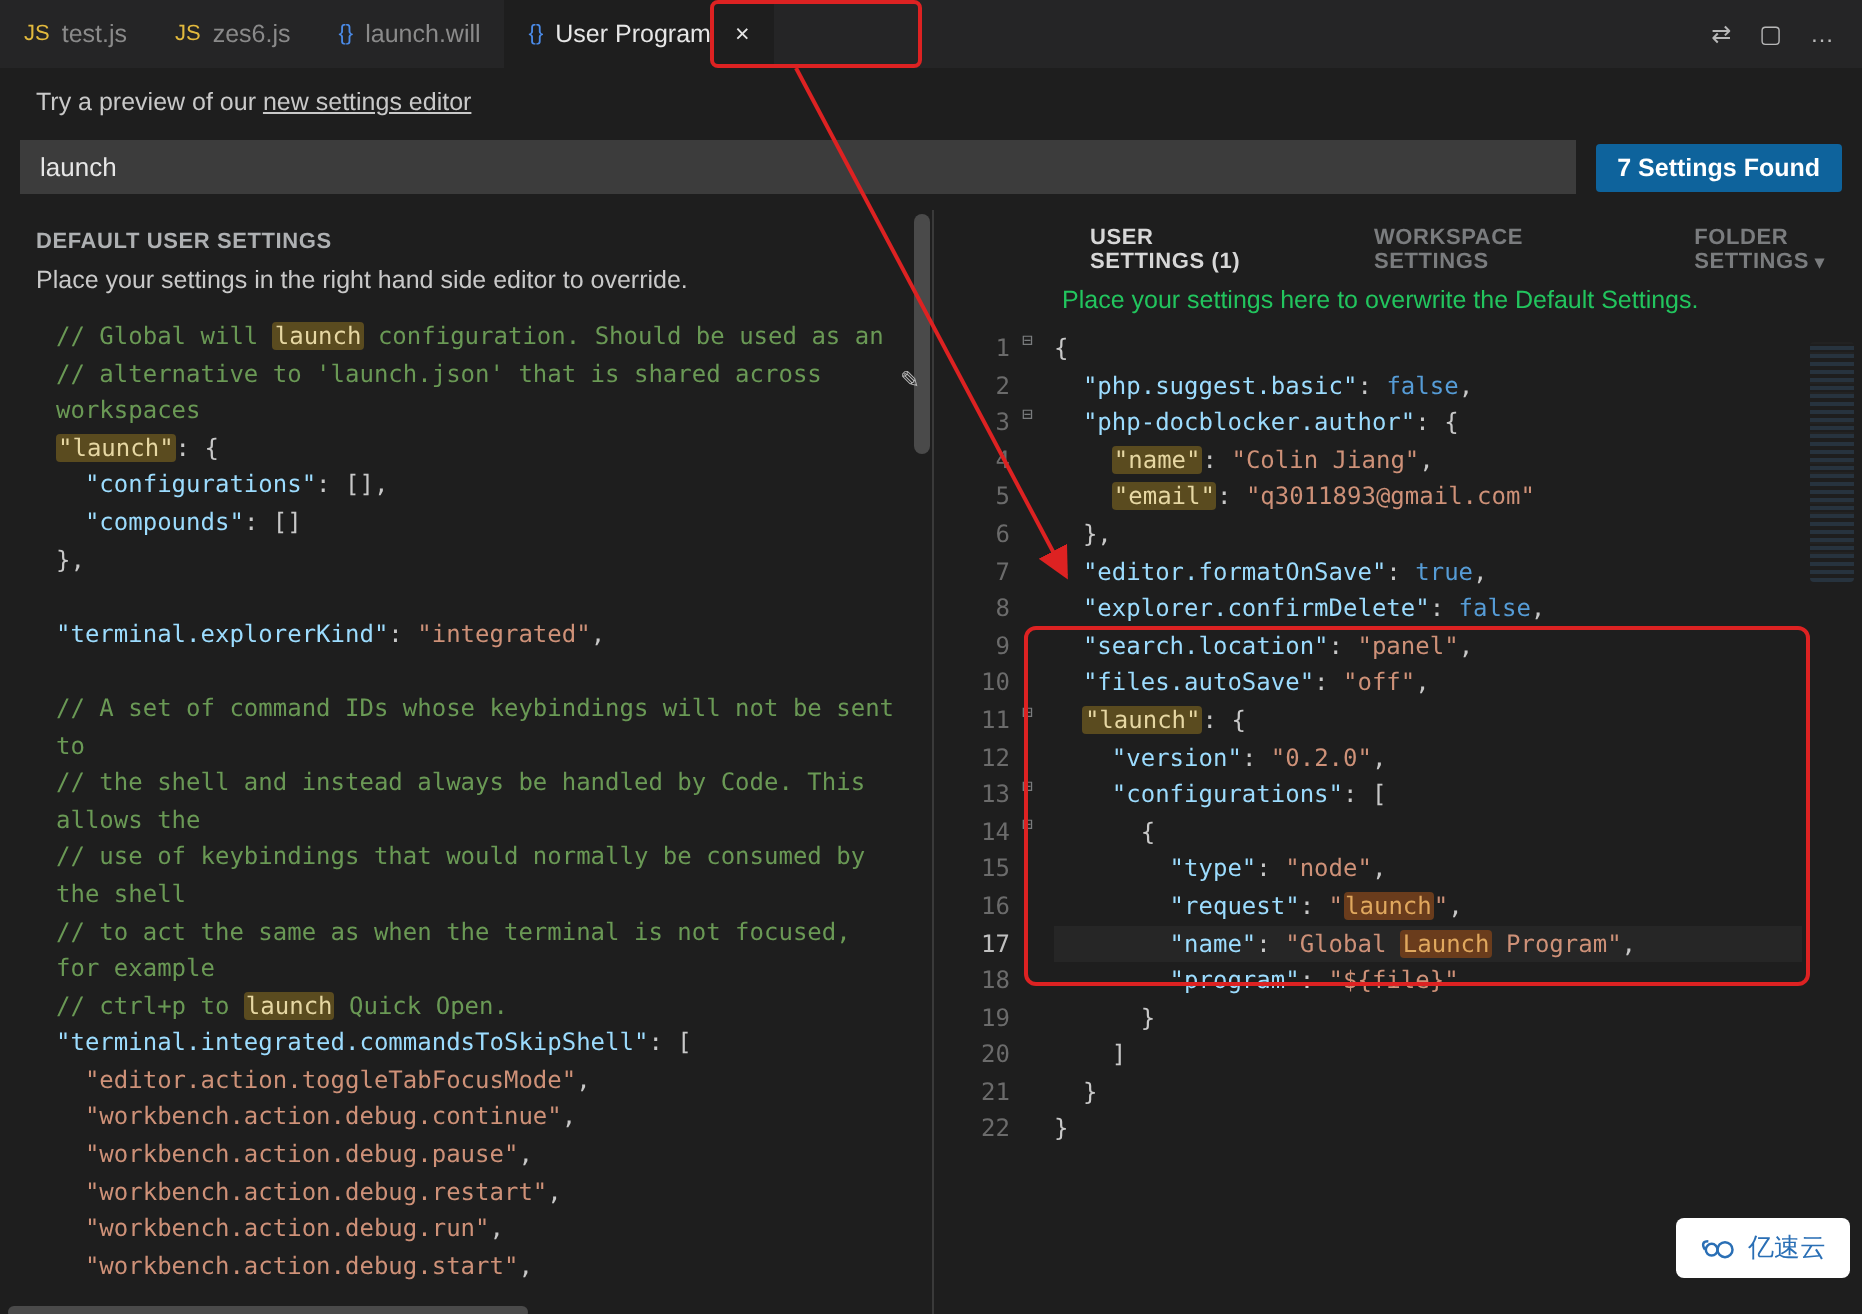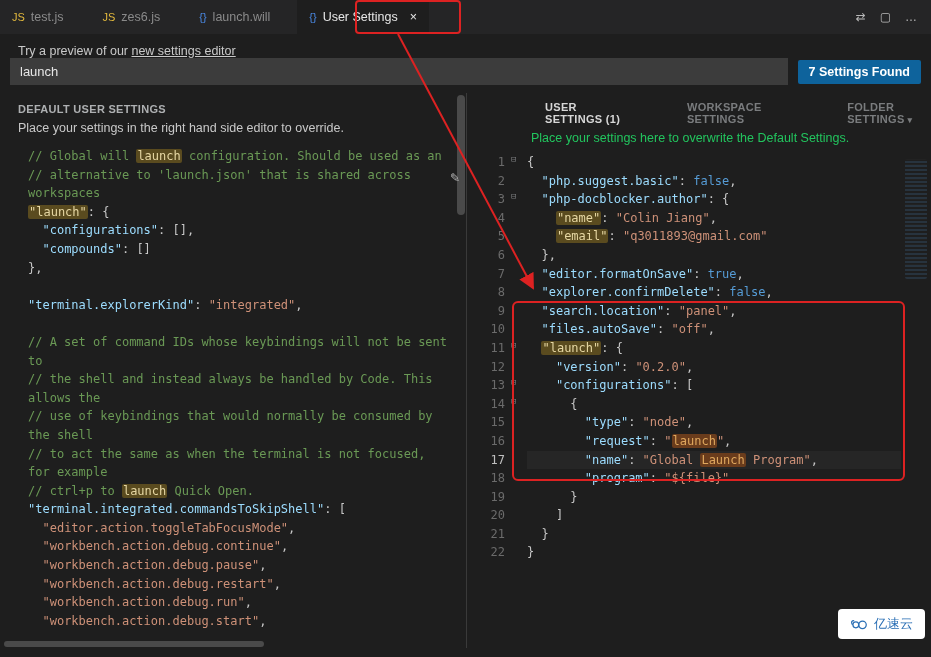--- a/index.html
+++ b/index.html
@@ -1,28 +1,28 @@
 <!DOCTYPE html>
 <html><head>
 <meta charset="utf-8">
 <style>
   * { box-sizing: border-box; margin: 0; padding: 0; }
   html, body { width: 931px; height: 657px; overflow: hidden; }
   body { background:#1e1e1e; color:#ccc; font-family: -apple-system, "Segoe UI", sans-serif; font-size:12px; position:relative; }
-  .tabbar { display:flex; align-items:center; height:34px; background:#252526; position:relative;gap:15px; }
+  .tabbar { display:flex; align-items:center; height:34px; background:#252526; position:relative; }
   .tab { display:flex; align-items:center; height:34px; padding:0 12px; gap:6px; color:#8a8a8a; cursor:pointer; font-size:12.5px; }
   .tab.active { background:#1e1e1e; color:#e6e6e6; }
   .tab .ic { font-size:11px; }
   .tab.js .ic { color:#e2b93d; }
   .tab.json .ic { color:#4b8be8; }
   .red-box { border:2px solid #d22; border-radius:4px; }
   .tab-active-box { position:absolute; left:355px; top:0; width:106px; height:34px; pointer-events:none; }
   .actions { margin-left:auto; display:flex; gap:14px; padding:0 14px; color:#b8b8b8; }
   .actions span { cursor:pointer; }
-  .preview-row { padding:10px 18px 0; font-size:12.5px; color:#c9c9c9; }
+  .preview-row { padding:10px 18px 12px; font-size:12.5px; color:#c9c9c9; }
   .preview-row a { color:#c9c9c9; text-decoration:underline; cursor:pointer; }
   .search-row { display:flex; align-items:center; gap:10px; padding:0 10px 8px; }
   .search-input { flex:1; background:#3c3c3c; color:#e6e6e6; border:none; padding:6px 10px; font-size:13px; outline:none; }
   .results-badge { background:#0e639c; color:#fff; padding:5px 11px; font-weight:700; font-size:12.5px; border-radius:2px; white-space:nowrap; }
   .panes { display:flex; height:calc(100% - 102px); }
   .pane-left { width:466px; padding:10px 0 16px 0; overflow:hidden; position:relative; }
   .pane-right { flex:1; position:relative; border-left:1px solid #3a3a3a; }
   .left-title { font-size:11px; font-weight:700; color:#aeb0b2; letter-spacing:.3px; padding:0 18px 6px; }
   .left-sub { font-size:12.5px; color:#c9c9c9; padding:0 18px 12px; }
   .left-editor { font-family: "SFMono-Regular", Menlo, Consolas, monospace; font-size:12px; line-height:1.55; padding:0 14px 0 28px; color:#c8c8c8; overflow:hidden; }
@@ -71,21 +71,21 @@
   <div class="tab js">
     <span class="ic">JS</span>
     <span>zes6.js</span>
   </div>
   <div class="tab json">
     <span class="ic">{}</span>
     <span>launch.will</span>
   </div>
   <div class="tab json active">
     <span class="ic">{}</span>
-    <span>User Settings</span>
+    <span>User Program</span>
     <span style="margin-left:6px;">×</span>
   </div>
   <div class="red-box tab-active-box"></div>
   <div class="actions">
     <span>⇄</span>
     <span>▢</span>
     <span>…</span>
   </div>
 </div>
 

